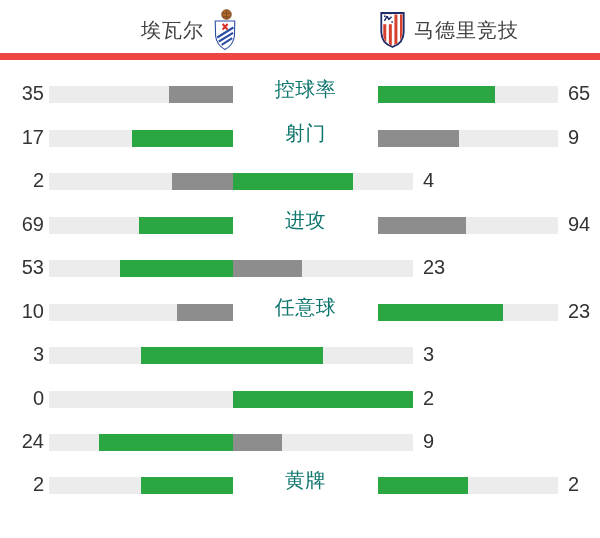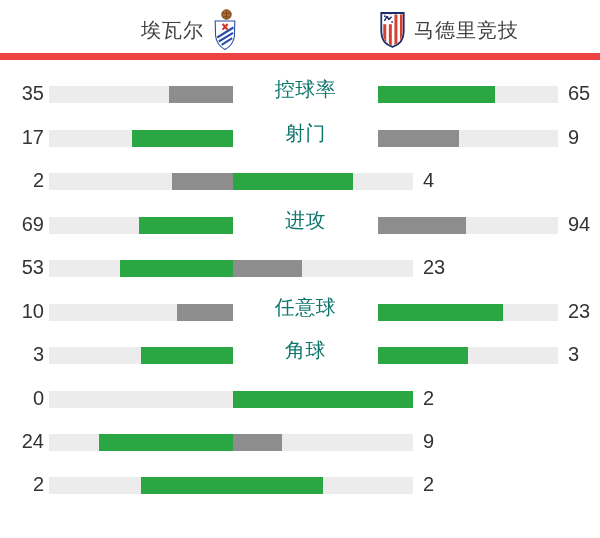--- a/index.html
+++ b/index.html
@@ -139,21 +139,20 @@
       <div class="track track-away">
         <div class="fill fill-away" style="width: 69.7%; background: rgb(42, 166, 67);"></div>
       </div>
       <div class="val val-away">23</div>
     </div>
     <div class="row">
       <div class="val val-home">3</div>
       <div class="track track-home">
         <div class="fill fill-home" style="width: 50%; background: rgb(42, 166, 67);"></div>
       </div>
-      <div class="stat-label">角球</div>
       <div class="track track-away">
         <div class="fill fill-away" style="width: 50%; background: rgb(42, 166, 67);"></div>
       </div>
       <div class="val val-away">3</div>
     </div>
     <div class="row">
       <div class="val val-home">0</div>
       <div class="track track-home">
         <div class="fill fill-home" style="width: 0%; background: rgb(141, 141, 141);"></div>
       </div>
@@ -170,18 +169,19 @@
       <div class="track track-away">
         <div class="fill fill-away" style="width: 27.27%; background: rgb(141, 141, 141);"></div>
       </div>
       <div class="val val-away">9</div>
     </div>
     <div class="row">
       <div class="val val-home">2</div>
       <div class="track track-home">
         <div class="fill fill-home" style="width: 50%; background: rgb(42, 166, 67);"></div>
       </div>
+      <div class="stat-label">黄牌</div>
       <div class="track track-away">
         <div class="fill fill-away" style="width: 50%; background: rgb(42, 166, 67);"></div>
       </div>
       <div class="val val-away">2</div>
     </div>
   </div>
 
 </body></html>

